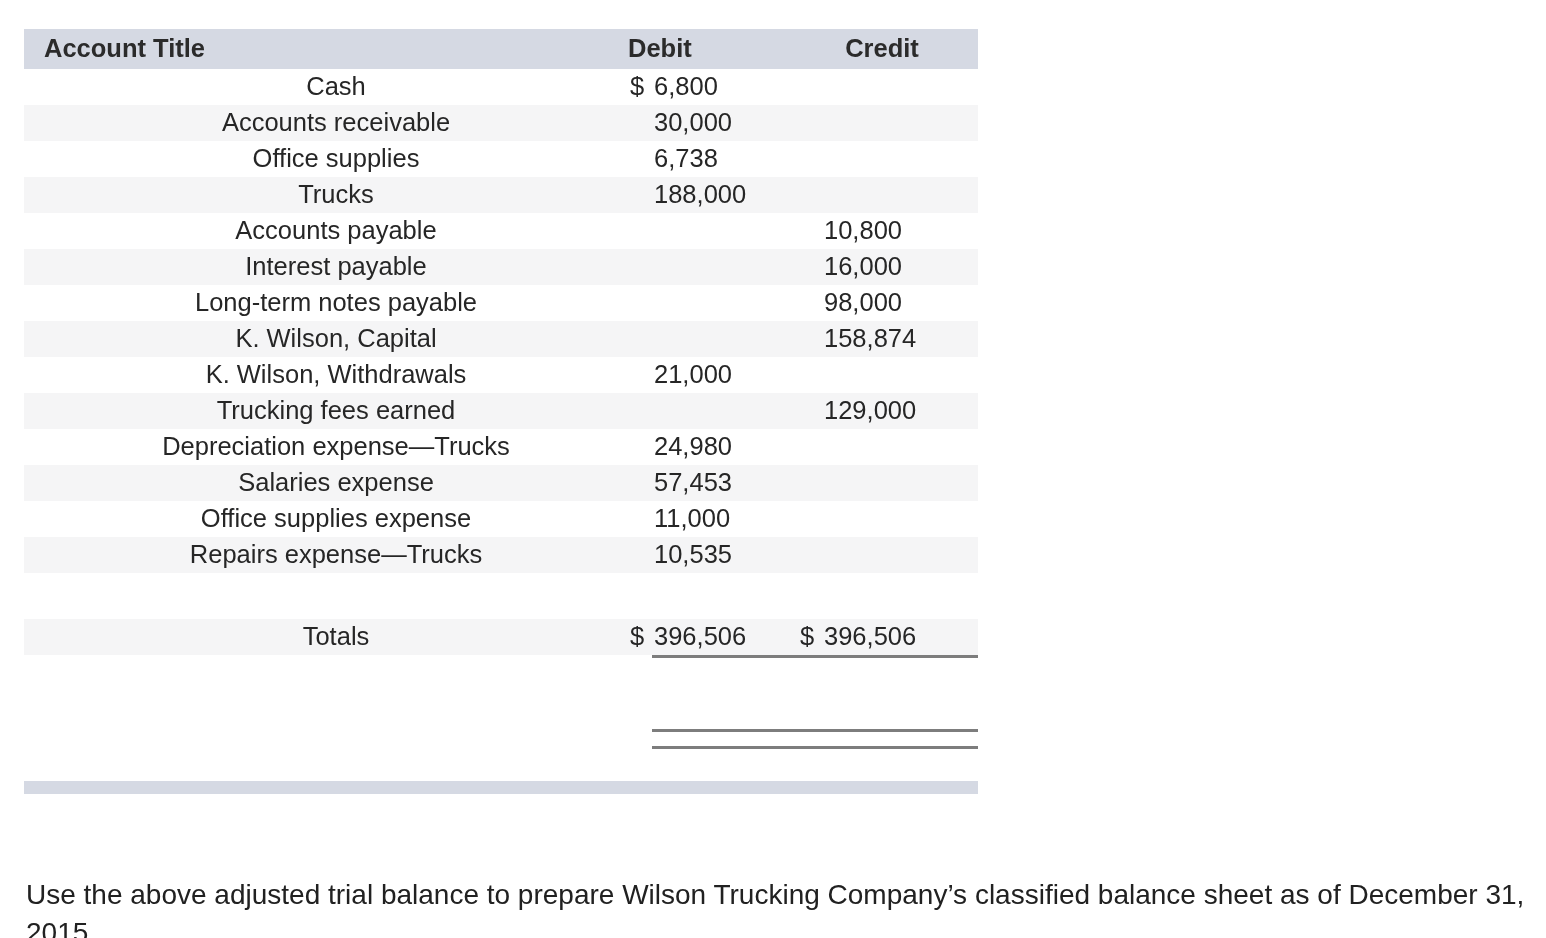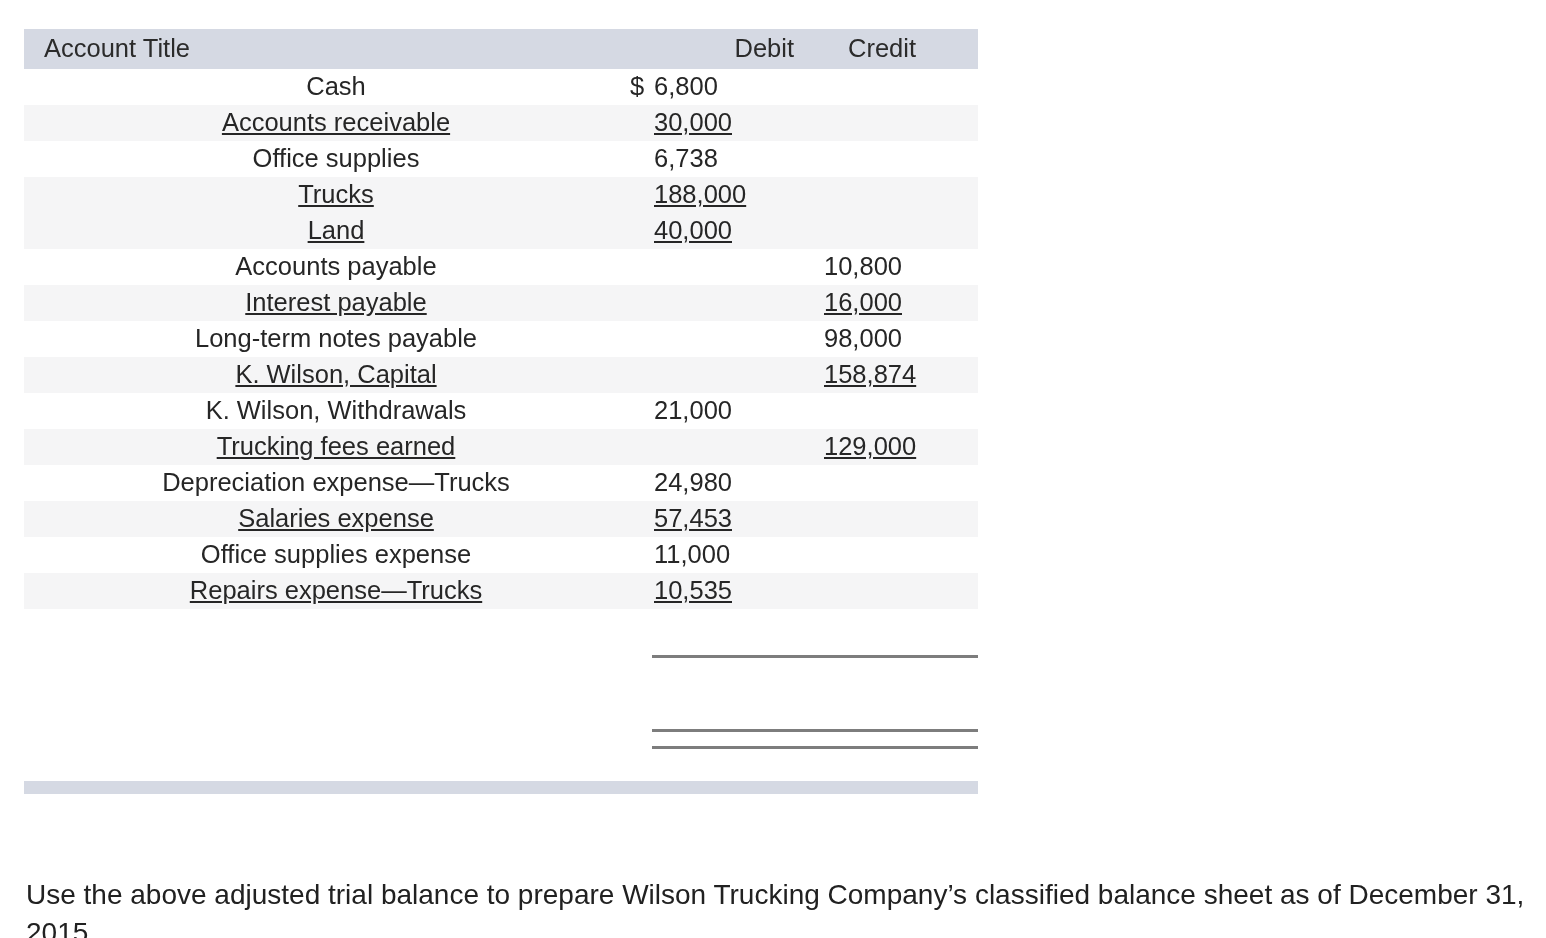--- a/index.html
+++ b/index.html
@@ -46,35 +46,35 @@
   .tb th, .tb td {
     padding: 0;
     border: 0;
     vertical-align: middle;
     white-space: nowrap;
   }
 
   .tb thead th {
     height: 40px;
     background: #d5d9e3;
-    font-weight: normal;
+    font-weight: bold;
     color: #2b2b2b;
   }
   .th-title { text-align: left; padding-left: 20px !important; }
   .th-debit {
-    text-align: right;
+    text-align: left;
     padding-right: 4px !important;
   }
   .th-credit {
     text-align: center;
     padding-right: 12px !important;
   }
 
   .tb tbody tr.row { height: 36px; }
-  .tb tbody tr.shade { background: #f5f5f6; text-decoration: underline; }
+  .tb tbody tr.shade { background: #f5f5f6; }
   .tb tbody tr.plain { background: #ffffff; }
 
   .cell-title {
     text-align: center;
     padding-left: 20px !important;
   }
   .cell-sign {
     text-align: left;
     padding-left: 2px !important;
   }
@@ -162,27 +162,20 @@
             <td class="cell-sign"></td>
             <td class="cell-val cell-cval"></td>
           </tr>
           <tr class="row shade">
             <td class="cell-title">Trucks</td>
             <td class="cell-sign"></td>
             <td class="cell-val cell-dval">188,000</td>
             <td class="cell-sign"></td>
             <td class="cell-val cell-cval"></td>
           </tr>
-          <tr class="row shade">
-            <td class="cell-title">Land</td>
-            <td class="cell-sign"></td>
-            <td class="cell-val cell-dval">40,000</td>
-            <td class="cell-sign"></td>
-            <td class="cell-val cell-cval"></td>
-          </tr>
           <tr class="row plain">
             <td class="cell-title">Accounts payable</td>
             <td class="cell-sign"></td>
             <td class="cell-val cell-dval"></td>
             <td class="cell-sign"></td>
             <td class="cell-val cell-cval">10,800</td>
           </tr>
           <tr class="row shade">
             <td class="cell-title">Interest payable</td>
             <td class="cell-sign"></td>
@@ -245,20 +238,27 @@
             <td class="cell-val cell-dval">10,535</td>
             <td class="cell-sign"></td>
             <td class="cell-val cell-cval"></td>
           </tr>
           <tr class="spacer">
             <td></td>
             <td></td>
             <td></td>
             <td></td>
             <td></td>
+          </tr>
+          <tr class="row shade">
+            <td class="cell-title">Totals</td>
+            <td class="cell-sign">$</td>
+            <td class="cell-val cell-dval">396,506</td>
+            <td class="cell-sign">$</td>
+            <td class="cell-val cell-cval">396,506</td>
           </tr>
         </tbody>
     </table>
   </div>
 
   <div class="rule rule-above-totals"></div>
   <div class="rule rule-dbl-1"></div>
   <div class="rule rule-dbl-2"></div>
 
   <div class="footer-bar"></div>

